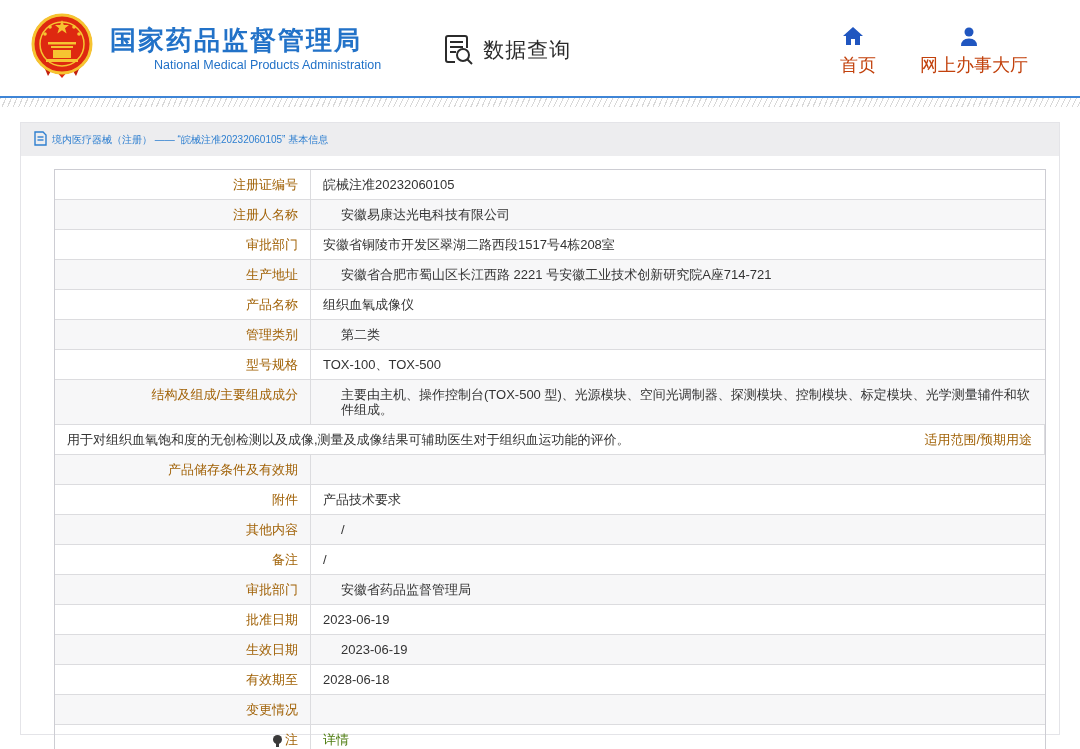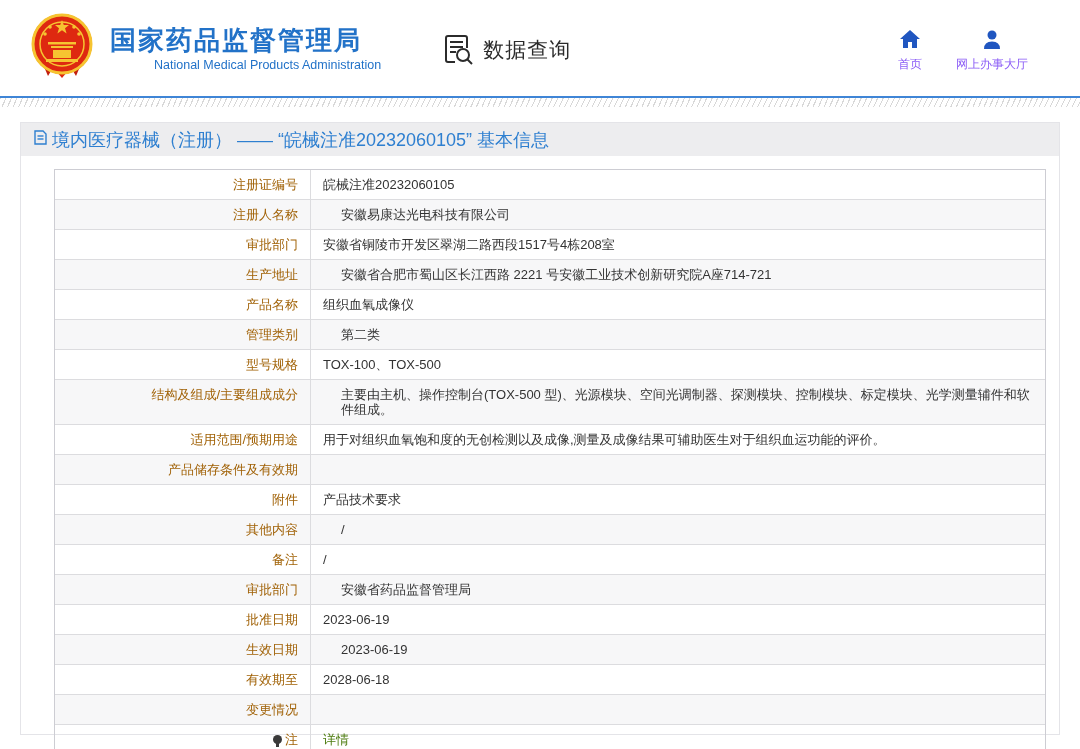--- a/index.html
+++ b/index.html
@@ -15,41 +15,41 @@
   .brand { display:flex; align-items:center; }
   .brand-text { margin-left:14px; }
   .brand-title { color:#2272c8; font-size:26px; font-weight:bold; letter-spacing:2px; line-height:30px; }
   .brand-subtitle { color:#2272c8; font-size:12.5px; margin-top:3px;margin-left:44px; }
   .section-badge { display:flex; align-items:center; margin-left:62px; margin-top:4px; }
   .section-badge svg { display:block; }
   .section-label { font-size:21px; color:#2b2b2b; margin-left:10px; letter-spacing:1px; }
   .header-nav { display:flex; gap:34px; margin-right:52px; margin-top:6px; }
   .nav-item { display:flex; flex-direction:column; align-items:center; gap:7px; cursor:pointer; }
   .nav-item svg { display:block; }
-  .nav-label { font-size:12px; color:#8b5cf6; white-space:nowrap; }
+  .nav-label { font-size:18px; color:#c2410c; white-space:nowrap;margin-left:10px; }
 
   
   .divider-line { height:2px; background:#3f85d6; }
   .divider-hatch {
     height:9px;
     background:repeating-linear-gradient(115deg, #d8d8d8 0 1px, #ffffff 1px 5px);
   }
 
   
   .panel {
     margin:15px 20px 0 20px;
     border:1px solid #e4e4e8;
     background:#fff;
     height:613px;
   }
   .panel-header {
     background:#ededef; height:33px;
     display:flex; align-items:center; padding:0 13px;
   }
-  .panel-title { color:#2e7fd0; font-size:18px; display:flex; align-items:center; gap:5px; white-space:nowrap; }
+  .panel-title { color:#2e7fd0; font-size:10px; display:flex; align-items:center; gap:5px; white-space:nowrap; }
   .panel-title svg { flex:0 0 auto; }
 
   
   .table-wrap { margin:13px 13px 0 33px; }
   .info-table { border:1px solid #cdcdd3; }
   .row { display:flex; }
   .row + .row { border-top:1px solid #dcdcdf; }
   .row.alt { background:#f7f7f8;gap:18px; }
   .cell { font-size:13px; line-height:15px; padding:7px 12px; }
   .cell.label {
@@ -175,22 +175,22 @@
         </div>
         <div class="row">
           <div class="cell label">型号规格</div>
           <div class="cell value">TOX-100、TOX-500</div>
         </div>
         <div class="row alt">
           <div class="cell label">结构及组成/主要组成成分</div>
           <div class="cell value">主要由主机、操作控制台(TOX-500 型)、光源模块、空间光调制器、探测模块、控制模块、标定模块、光学测量辅件和软件组成。</div>
         </div>
         <div class="row">
+          <div class="cell value">用于对组织血氧饱和度的无创检测以及成像,测量及成像结果可辅助医生对于组织血运功能的评价。</div>
           <div class="cell label">适用范围/预期用途</div>
-          <div class="cell value">用于对组织血氧饱和度的无创检测以及成像,测量及成像结果可辅助医生对于组织血运功能的评价。</div>
         </div>
         <div class="row alt">
           <div class="cell label">产品储存条件及有效期</div>
           <div class="cell value"></div>
         </div>
         <div class="row">
           <div class="cell label">附件</div>
           <div class="cell value">产品技术要求</div>
         </div>
         <div class="row alt">

